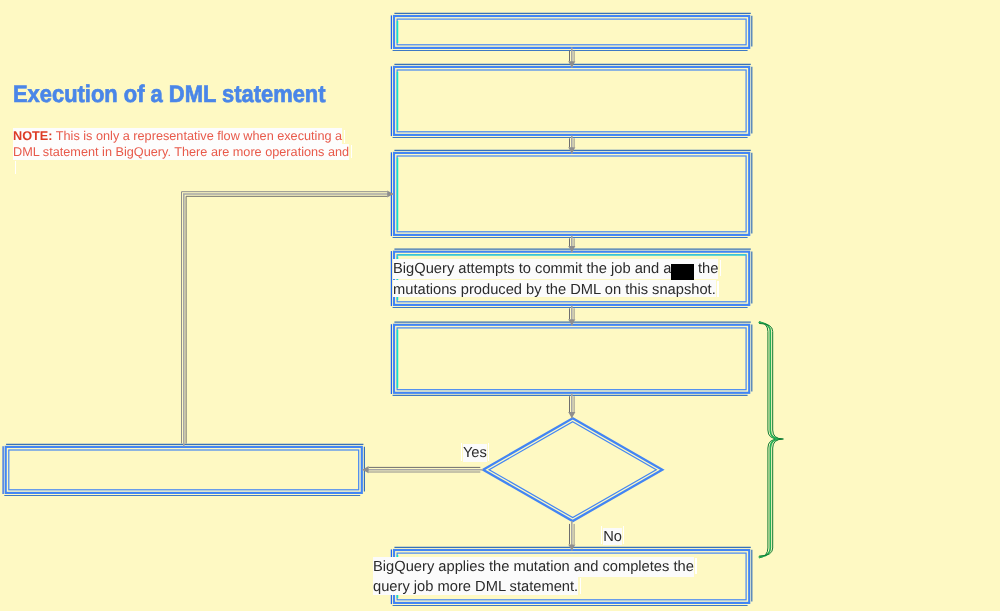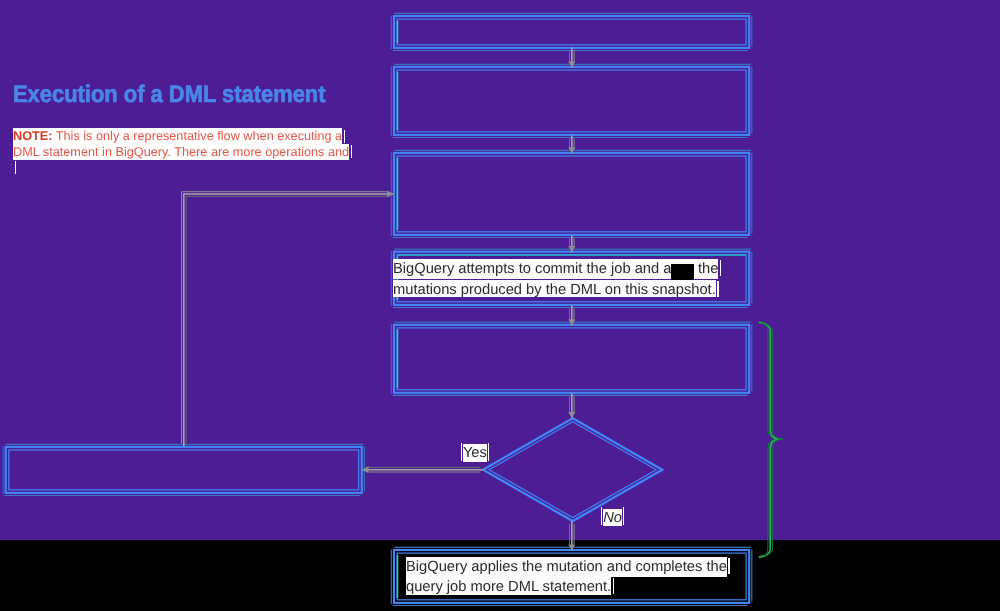--- a/index.html
+++ b/index.html
@@ -1,19 +1,19 @@
 <!DOCTYPE html>
 <html><head>
 <meta charset="utf-8">
 <title>Execution of a DML statement</title>
 <style>
   html, body { margin:0; padding:0; width:1000px; height:611px; background:#000; overflow:hidden; }
   body { font-family:"Liberation Sans", sans-serif; -webkit-font-smoothing:antialiased;
          text-rendering:geometricPrecision; }
-  #stage { position:relative; width:1000px; height:540px; background:#4c1d95; }
+  #stage { position:relative; width:1000px; height:611px; background:#fef9c3; }
   svg#edges { position:absolute; left:0; top:0; width:1000px; height:611px; }
   .title { position:absolute; left:13px; top:84px; font-size:24px; font-weight:bold;
            color:#4a86e8; white-space:nowrap; transform:scaleX(0.913); transform-origin:0 0; line-height:22px;
            -webkit-text-stroke:0.7px #4a86e8; }
   .note { position:absolute; left:13px; top:113px; width:352px; font-size:12.7px;
           line-height:15.8px; color:#e8594a;margin-top:16px; }
   .note .hl { background:#fdfdfd; padding:1.3px 0 1.6px; box-decoration-break:clone; -webkit-box-decoration-break:clone; }
   .note b { color:#dd3c25; font-weight:bold; }
   .nodetext { position:absolute; color:#2b2b2b; font-size:14.7px; line-height:19.7px;
               text-align:left; }
@@ -168,26 +168,26 @@
   </svg>
 
   <div class="title">Execution of a DML statement</div>
 
   <div class="nodetext" id="t4" style="left:393px;top:260px;width:357.5px;">
     <span><span>BigQuery attempts to commit the job and a</span><span class="redact">████</span><span>the</span></span><i class="caret"></i><br>
     <span class="last">mutations produced by the DML on this snapshot.</span><i class="caret"></i>
   </div>
 
 
-  <div class="nodetext" id="t8" style="left:406px;top:558px;width:357.5px;">
+  <div class="nodetext" id="t8" style="left:373px;top:558px;width:357.5px;">
     <span>BigQuery applies the mutation and completes the</span><i class="caret"></i><br>
     <span class="last">query job more DML statement.</span><i class="caret"></i>
   </div>
 
   <div class="elabelwrap" style="left:420.2px;top:442.7px;margin-left:40px;"><i class="caret ec"></i><span class="elabel">Yes</span><i class="caret ec"></i></div>
-  <div class="elabelwrap" style="left:600.5px;top:507px;font-style:italic;"><i class="caret ec"></i><span class="elabel">No</span><i class="caret ec"></i></div>
+  <div class="elabelwrap" style="left:600.5px;top:526px;"><i class="caret ec"></i><span class="elabel">No</span><i class="caret ec"></i></div>
 
   <div class="note">
     <span class="hl"><b>NOTE:</b><span> This is only a representative flow when executing a</span></span><i class="caret"></i><br>
     <span class="hl">DML statement in BigQuery. There are more operations and</span><i class="caret"></i><br>
     <i class="caret"></i>
   </div>
 </div>
 
 </body></html>

